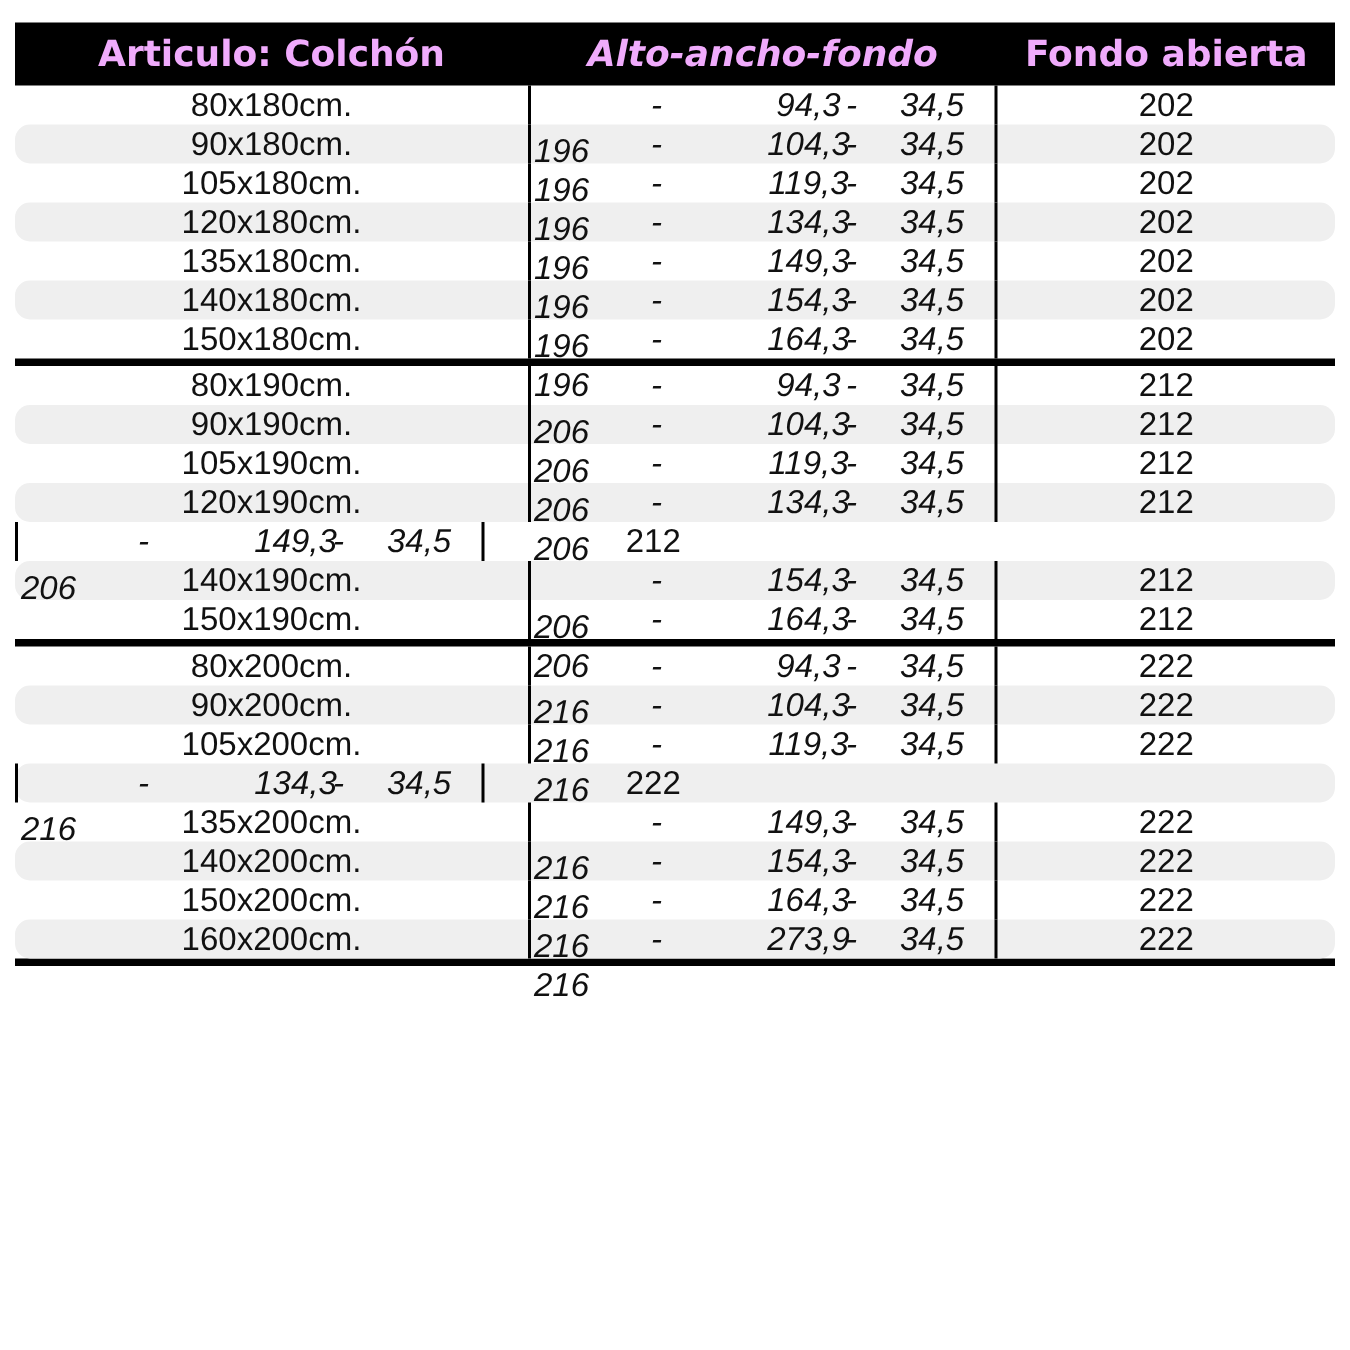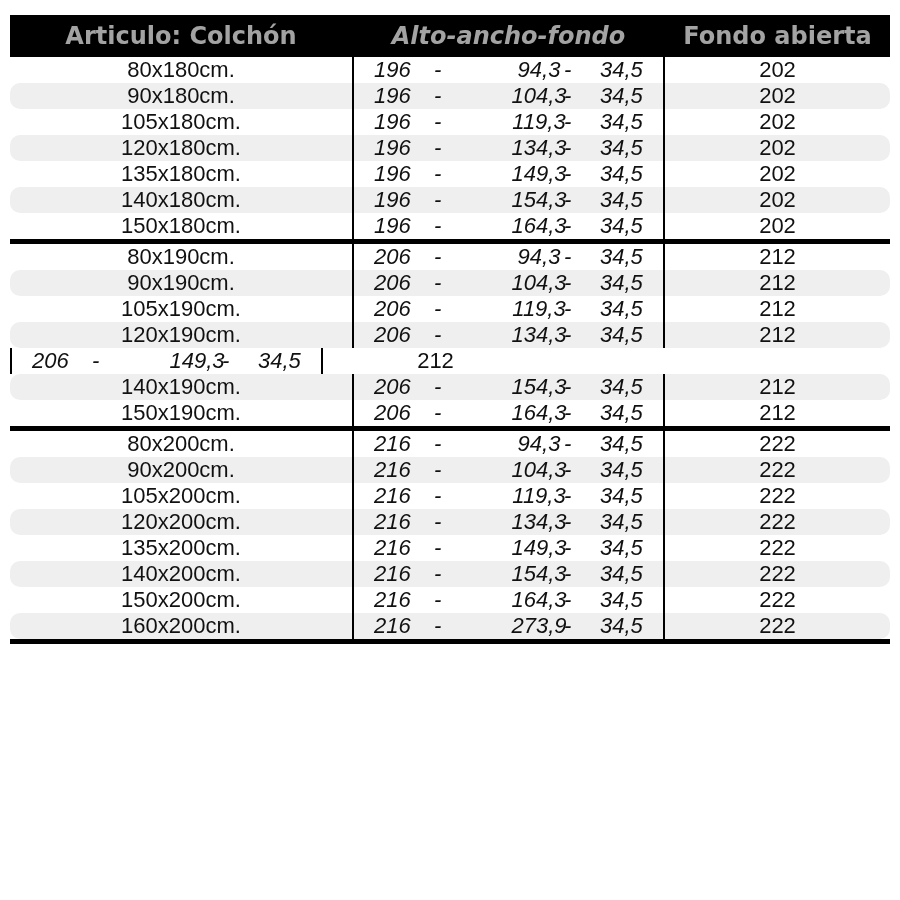--- a/index.html
+++ b/index.html
@@ -1,35 +1,35 @@
 <!DOCTYPE html>
 <html><head>
 <meta charset="utf-8">
 <style>
   html, body { margin: 0; padding: 0; background: #ffffff; }
   body { width: 900px; height: 900px; position: relative; overflow: hidden;
          font-family: "Liberation Sans", sans-serif; color: #111; }
   .table { position: absolute; left: 10px; top: 15px; width: 880px; }
-  .header { height: 42px; background: #000; color: #a3a3a3; display: flex;
+  .header { height: 42px; background: #000; color: #f0abfc; display: flex;
             font-family: "DejaVu Sans", sans-serif; font-weight: bold; font-size: 24px;
             align-items: center; }
   .header .h { text-align: center; white-space: nowrap; }
   .c1 { width: 342px; }
   .c2 { width: 313px; font-style: italic; }
   .c3 { width: 225px; }
   .group { position: relative; }
   .group-sep { height: 5px; background: #000; }
   .row { display: flex; height: 26px; align-items: center; font-size: 22px; }
   .row.alt { background: #efefef; border-radius: 10px; }
   .cell { text-align: center; white-space: nowrap; }
   .row .c2 { display: flex; align-items: center; height: 100%; box-sizing: border-box;
              border-left: 2px solid #000; border-right: 2px solid #000; position: relative; }
   .dims { position: relative; width: 100%; height: 100%; }
   .dims span { position: absolute; top: 50%; transform: translateY(-50%); }
-  .d-alto { left: 20px; }
+  .d-alto { left: 2px; margin-top: 31px; }
   .d-sep1 { left: 80px; }
   .d-ancho { left: 150px; width: 70px; text-align: center; }
   .d-sep2 { left: 210px; }
   .d-fondo { left: 246px; }
   .row .c3 { text-align: center; }
 </style>
 </head>
 <body>
 
 <div class="table">
@@ -260,21 +260,20 @@
           <span class="d-alto">216</span>
           <span class="d-sep1">-</span>
           <span class="d-ancho">119,3</span>
           <span class="d-sep2">-</span>
           <span class="d-fondo">34,5</span>
         </div>
       </div>
       <div class="cell c3">222</div>
         </div>
         <div class="row alt">
-      <div class="cell c1">120x200cm.</div>
       <div class="cell c2">
         <div class="dims">
           <span class="d-alto">216</span>
           <span class="d-sep1">-</span>
           <span class="d-ancho">134,3</span>
           <span class="d-sep2">-</span>
           <span class="d-fondo">34,5</span>
         </div>
       </div>
       <div class="cell c3">222</div>

